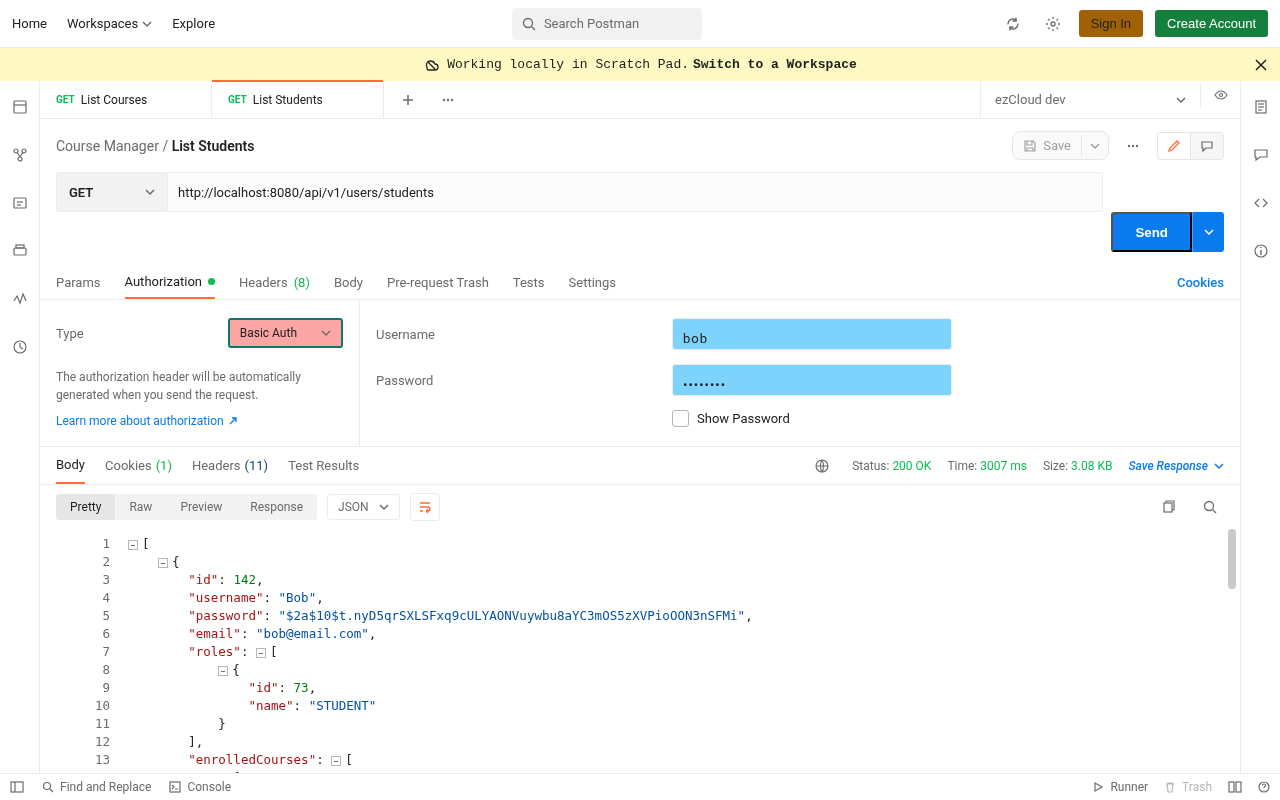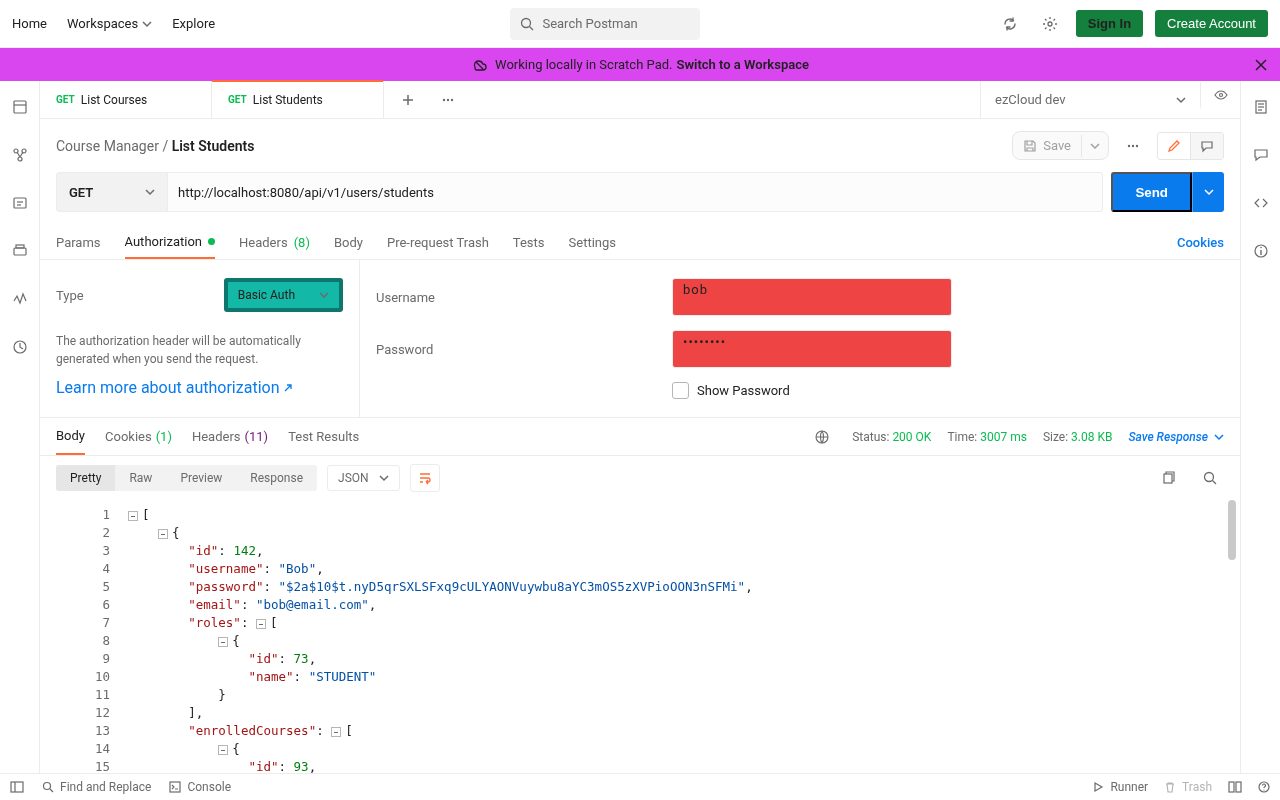--- a/index.html
+++ b/index.html
@@ -7,26 +7,26 @@
 .app { display: flex; flex-direction: column; height: 800px; width: 1280px; }
 
 
 .topbar { display: flex; align-items: center; height: 48px; border-bottom: 1px solid #ececec; padding: 0 12px; }
 .topbar .nav { display: flex; gap: 20px; align-items: center; }
 .topbar .nav-item { cursor: pointer; color: #212121; font-size: 13px; display: flex; align-items: center; gap: 4px; }
 .topbar .search { margin-left: auto; margin-right: auto; background: #f2f2f2; border-radius: 4px; height: 32px; width: 190px; display: flex; align-items: center; padding: 0 10px; color: #6b6b6b; gap: 8px; }
 .topbar .right { display: flex; align-items: center; gap: 12px; }
 .icon-btn { width: 28px; height: 28px; display: inline-flex; align-items: center; justify-content: center; color: #6b6b6b; cursor: pointer; border-radius: 3px; }
 .btn { padding: 6px 12px; border-radius: 3px; cursor: pointer; font-size: 13px; border: none; }
-.btn-secondary { background: #15803d; color: #212121; font-weight: bold; }
+.btn-secondary { background: #a16207; color: #212121; }
 .btn-primary { background: #15803d; color: #fff; }
 .btn-blue { background: #097bed; color: #fff; font-weight: 600; height: 40px; padding: 0 22px; display: inline-flex; align-items: center; gap: 16px; }
 
 
-.banner { background: #d946ef; height: 33px; display: flex; align-items: center; justify-content: center; position: relative; font-size: 13px; color: #212121; }
+.banner { background: #fef9c3; height: 33px; display: flex; align-items: center; justify-content: center; position: relative; font-size: 13px; color: #212121; font-family: Liberation Mono, monospace; }
 .banner .link { font-weight: 600; margin-left: 4px; cursor: pointer; }
 .banner .close { position: absolute; right: 12px; cursor: pointer; }
 
 
 .main { flex: 1; display: flex; min-height: 0; }
 .left-rail { width: 40px; border-right: 1px solid #ececec; display: flex; flex-direction: column; align-items: center; padding-top: 12px; gap: 20px; }
 .right-rail { width: 40px; border-left: 1px solid #ececec; display: flex; flex-direction: column; align-items: center; padding-top: 12px; gap: 20px; }
 .center { flex: 1; display: flex; flex-direction: column; min-width: 0; }
 
 
@@ -49,42 +49,42 @@
 .save-caret { border-left: 1px solid #e6e6e6; padding: 6px 8px; color:#a0a0a0; }
 .tool-icon-group { display:flex; border:1px solid #e6e6e6; border-radius:3px; }
 .tool-icon-group .ic { padding:6px 9px; color:#6b6b6b; }
 .tool-icon-group .ic.accent { color:#ff6c37; }
 .tool-icon-group .ic + .ic { border-left:1px solid #e6e6e6; background:#f6f6f6; }
 
 
 .url-row { display: flex; padding: 0 16px 14px; gap: 8px; }
 .method-select { display:flex; align-items:center; justify-content:space-between; background:#f2f2f2; border:1px solid #ececec; border-radius:3px 0 0 3px; width:112px; padding:0 12px; height:40px; color:#212121; font-weight:600; }
 .url-input { flex:1; border:1px solid #ececec; border-left:none; border-radius:0 3px 3px 0; height:40px; padding:0 10px; display:flex; align-items:center; color:#212121; background:#fcfcfc; }
-.send-wrap { display:flex; align-items:center; }
+.send-wrap { display:flex; align-items:center;margin-top:40px; }
 .send-wrap .caret { background:#097bed; color:#fff; height:40px; width:32px; display:inline-flex; align-items:center; justify-content:center; border-left:1px solid rgba(255,255,255,.3); }
 
 
 .subtabs { display:flex; align-items:center; padding: 0 16px; gap:24px; height:34px; border-bottom:1px solid #ececec; font-size:13px; color:#6b6b6b; }
 .subtabs .subtab { cursor:pointer; display:flex; align-items:center; gap:6px; height:100%; }
 .subtabs .subtab.active { color:#212121; border-bottom:2px solid #ff6c37; }
 .subtabs .cookies { margin-left:auto; color:#097bed; font-weight:500; }
 .dot { width:7px; height:7px; border-radius:50%; background:#0cbb52; display:inline-block; }
 
 
 .auth-panel { display:flex; border-bottom:1px solid #ececec; }
 .auth-left { width:320px; border-right:1px solid #ececec; padding:18px 16px; }
 .auth-left .row1 { display:flex; align-items:center; justify-content:space-between; margin-bottom:20px; }
 .auth-left .type-label { color:#6b6b6b; }
-.select { background:#14b8a6; border:4px solid #0f766e; border-radius:3px; padding:6px 10px; display:flex; align-items:center; gap:24px; color:#212121; font-size:12px; }
+.select { background:#fca5a5; border:2px solid #0f766e; border-radius:3px; padding:6px 10px; display:flex; align-items:center; gap:24px; color:#212121; font-size:12px; }
 .auth-left .desc { color:#6b6b6b; line-height:1.5; font-size:12px;margin-top:7px; }
-.auth-left .learn { color:#097bed; font-size:16px; display:inline-flex; align-items:center; gap:4px; margin-top:10px; cursor:pointer; }
+.auth-left .learn { color:#097bed; font-size:12px; display:inline-flex; align-items:center; gap:4px; margin-top:10px; cursor:pointer; }
 .auth-right { flex:1; padding:18px 16px; }
 .field-row { display:flex; align-items:center; margin-bottom:14px; }
 .field-row .lbl { width:296px; color:#6b6b6b; }
-.field-row .inp { border:1px solid #ececec; background:#ef4444; border-radius:3px; height:32px; padding:18px 10px; width:280px; color:#212121; display:flex; align-items:flex-end; letter-spacing:1px; }
+.field-row .inp { border:1px solid #ececec; background:#7dd3fc; border-radius:3px; height:32px; padding:12px 10px; width:280px; color:#212121; display:flex; align-items:flex-start; letter-spacing:1px; }
 .show-pw { display:flex; align-items:center; gap:8px; margin-left:296px; }
 .checkbox { width:17px; height:17px; border:1.5px solid #b6b6b6; border-radius:3px; }
 
 
 .resp-tabs { display:flex; align-items:center; padding:0 16px; height:38px; border-bottom:1px solid #ececec; gap:20px; color:#6b6b6b; }
 .resp-tabs .rtab { cursor:pointer; height:100%; display:flex; align-items:center; gap:4px; }
 .resp-tabs .rtab.active { color:#212121; border-bottom:2px solid #ff6c37; }
 .resp-meta { margin-left:auto; display:flex; align-items:center; gap:16px; font-size:12px; }
 .resp-meta .green { color:#0cbb52; }
 .resp-meta .save { color:#097bed; font-weight:500; display:flex; align-items:center; gap:6px;font-style:italic; }
@@ -373,21 +373,21 @@
       </div>
 
       <div class="resp-tabs">
         <span class="rtab active">Body</span>
         <span class="rtab">
           <span>Cookies</span>
           <span style="color:#0cbb52">(1)</span>
         </span>
         <span class="rtab">
           <span>Headers</span>
-          <span style="color:#701a75">(11)</span>
+          <span style="color:#0c4a6e">(11)</span>
         </span>
         <span class="rtab">Test Results</span>
         <div class="resp-meta">
           <span class="icon-btn">
               <svg width="14" height="14" viewBox="0 0 14 14">
                 <circle cx="7" cy="7" r="6" stroke="#6b6b6b" fill="none" stroke-width="1.1"></circle>
                 <path d="M1 7h12M7 1c2 3 2 9 0 12M7 1c-2 3-2 9 0 12" stroke="#6b6b6b" fill="none" stroke-width="1.1"></path>
               </svg>
             </span>
           <span><span>Status:</span> <span class="green">200 OK</span></span>

